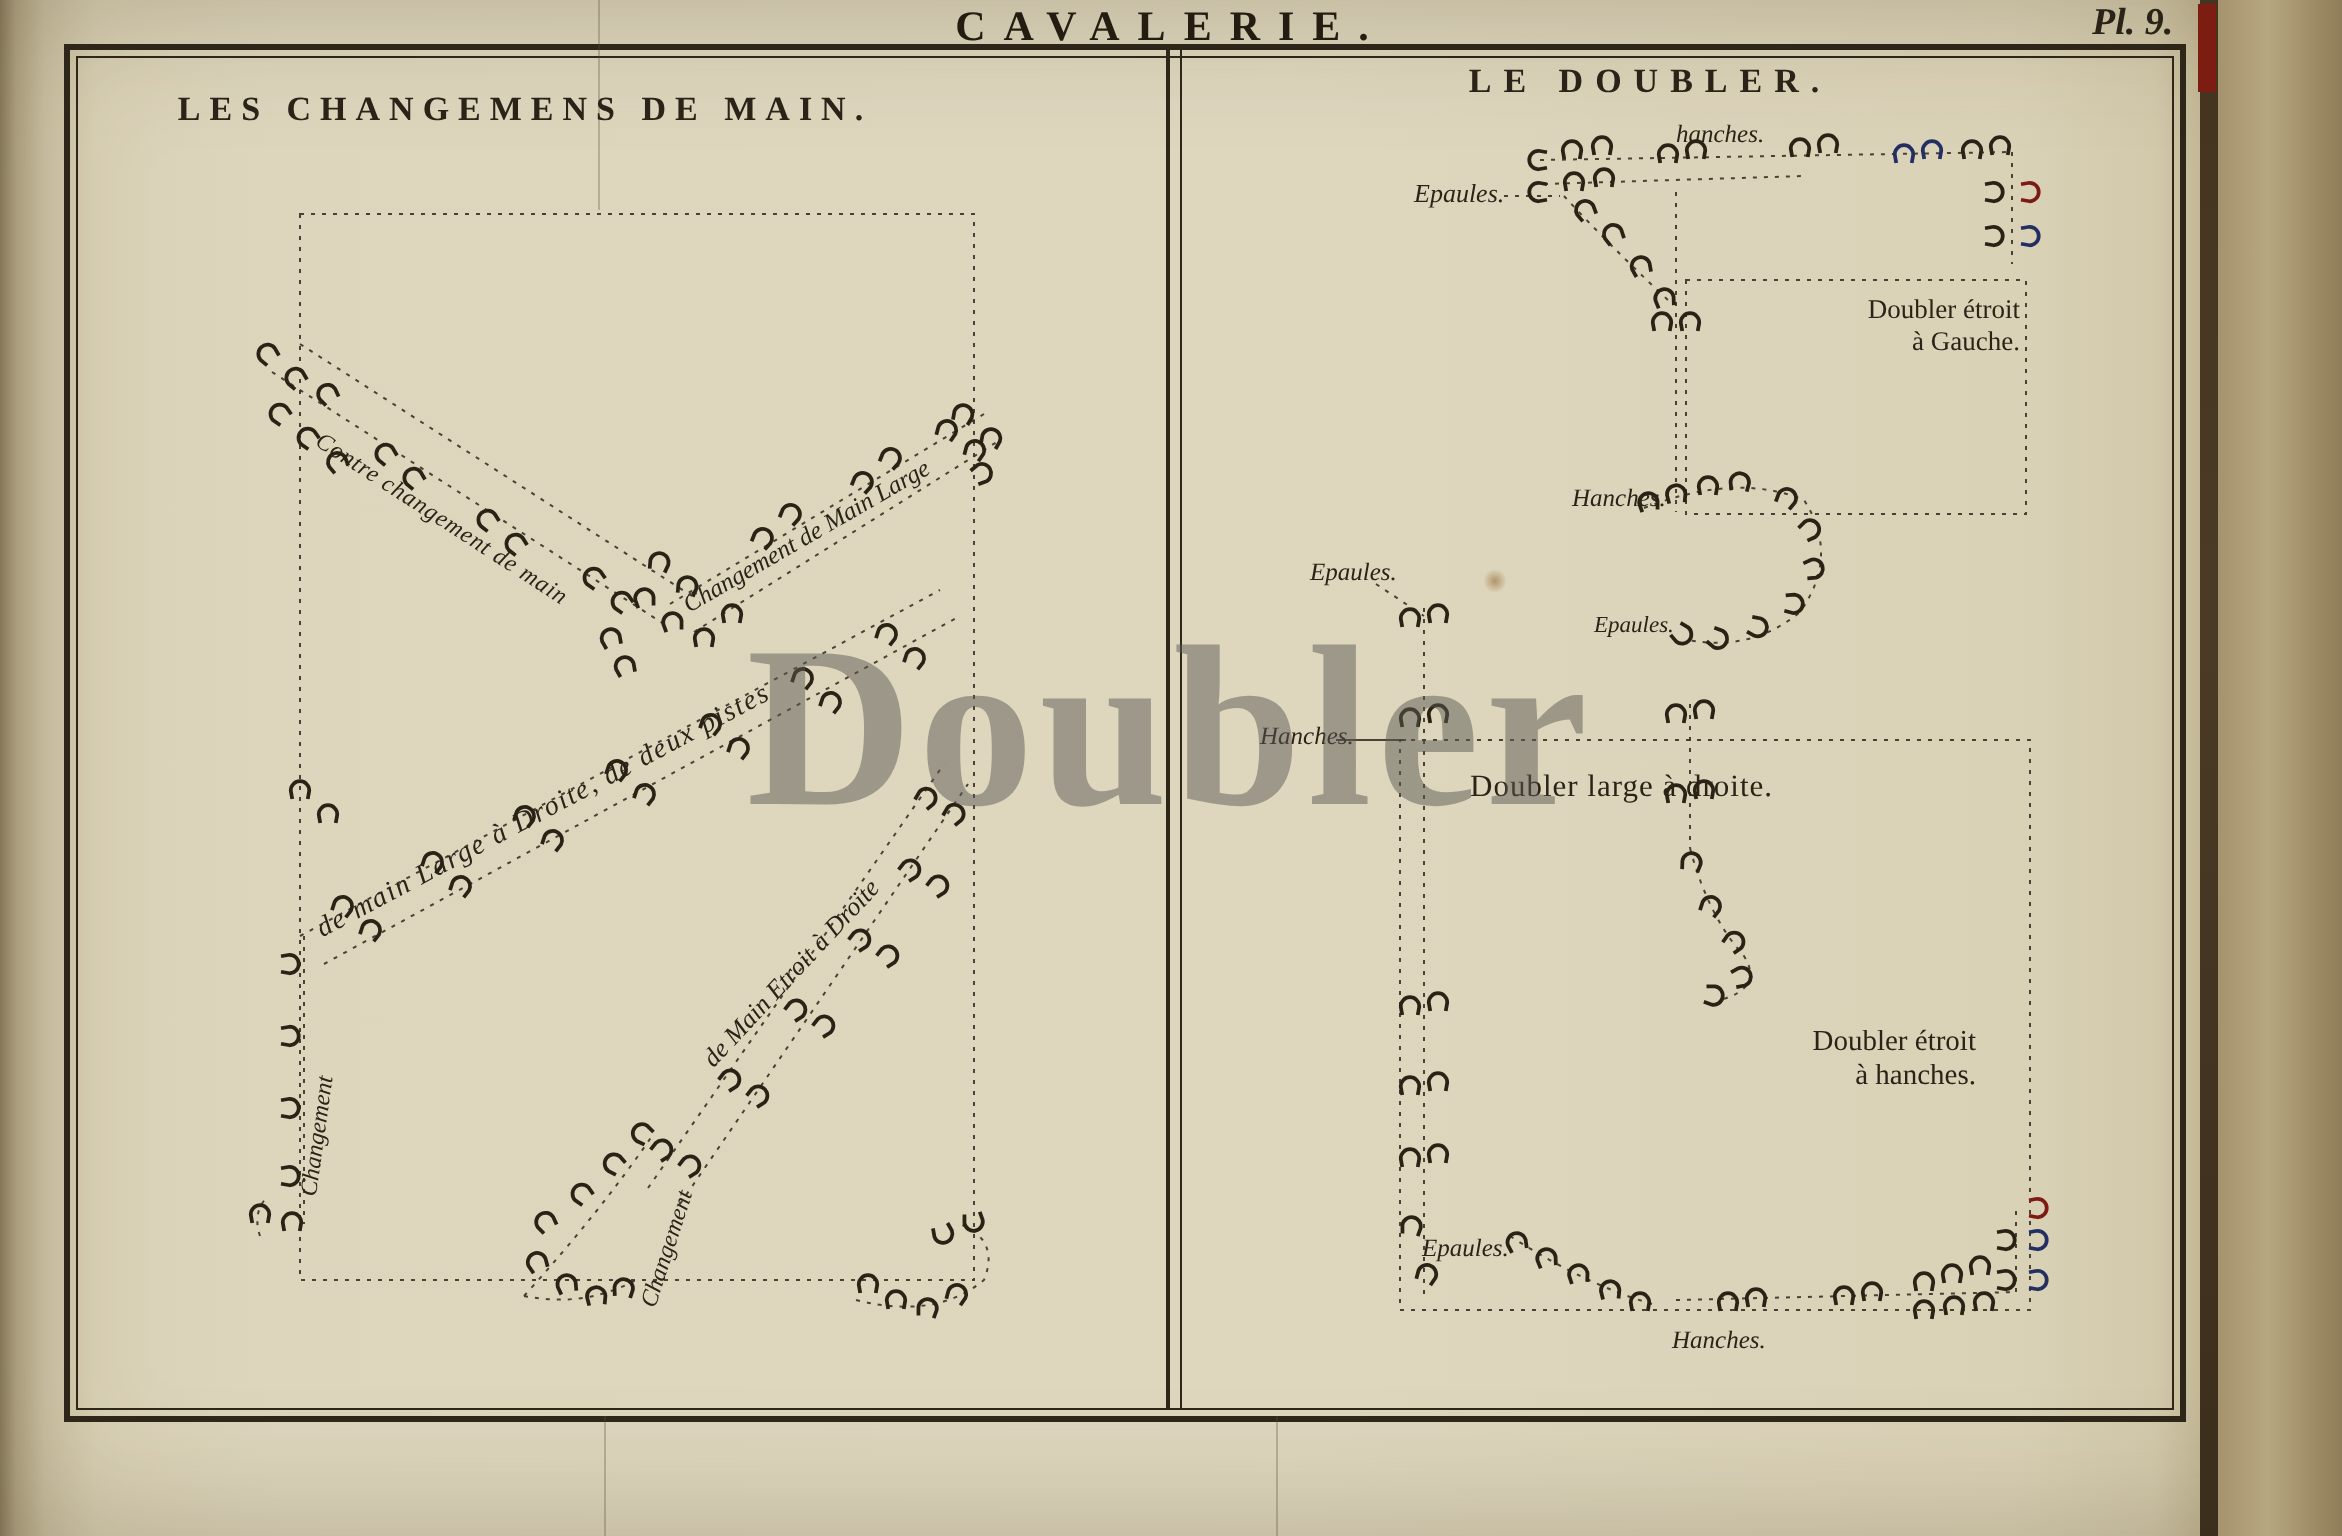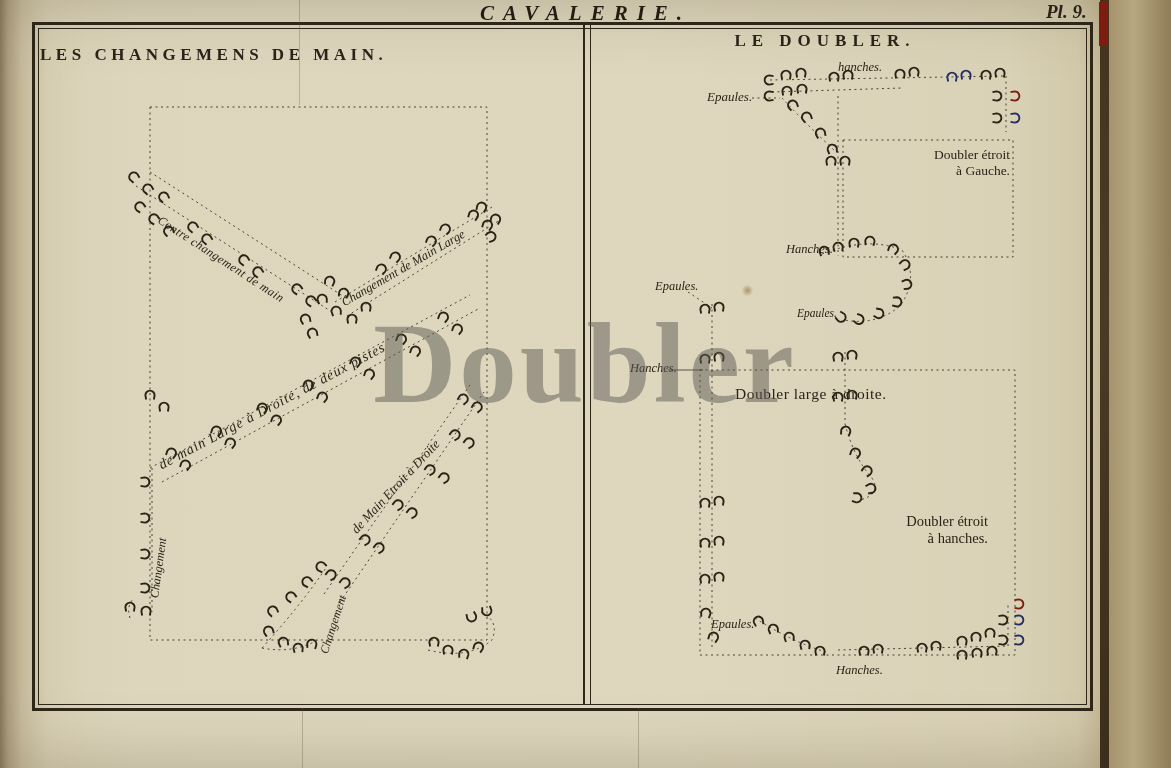--- a/index.html
+++ b/index.html
@@ -6,23 +6,23 @@
   .page{
     position:relative;width:1171px;height:768px;overflow:hidden;
     font-family:"Liberation Serif",serif;color:#2b2317;
     background:linear-gradient(90deg,#8f8264 0px,#b7aa8a 8px,#cfc5a6 22px,#d9d1b6 48px,#ddd6bd 140px,#ded7be 55%,#dad2b7 86%,#d2c9ab 92%,#c4b896 94%);
     box-shadow:inset 0 0 70px rgba(70,52,22,.28);
   }
   .lbl{position:absolute;z-index:3;white-space:nowrap;color:#2b2317;}
   .it{font-style:italic;}
   .ctr{text-align:right;white-space:normal;}
   .header{position:absolute;left:0;top:1px;width:1171px;text-align:center;font-size:21px;
-    letter-spacing:9px;font-weight:700;color:#241c10;z-index:3;font-style:italic;}
+    letter-spacing:9px;font-weight:700;color:#241c10;z-index:3;}
   .plate-no{position:absolute;left:1046px;top:1px;font-size:19px;font-style:italic;font-weight:600;z-index:3;}
-  .title-left{position:absolute;left:40px;top:45px;width:445px;font-size:17px;
+  .title-left{position:absolute;left:40px;top:45px;width:445px;text-align:center;font-size:17px;
     letter-spacing:4.5px;font-weight:600;z-index:3;}
   .title-right{position:absolute;left:575px;top:31px;width:500px;text-align:center;font-size:17px;
     letter-spacing:6px;font-weight:700;z-index:3;}
   .frame{position:absolute;left:32px;top:22px;width:1055px;height:683px;border:3px solid #2e2619;z-index:1;}
   .frame-inner{position:absolute;inset:3px;border:1px solid #2e2619;}
   .divider{position:absolute;left:583px;top:25px;height:680px;width:5px;
     border-left:2px solid #2e2619;border-right:1px solid #2e2619;z-index:1;}
   #decor{position:absolute;left:0;top:0;width:1171px;height:768px;z-index:2;}
   .track{fill:none;stroke:#3a3127;stroke-width:1;stroke-dasharray:2,3.5;opacity:.9;}
   .solid{stroke-dasharray:none;stroke-width:.9;}

